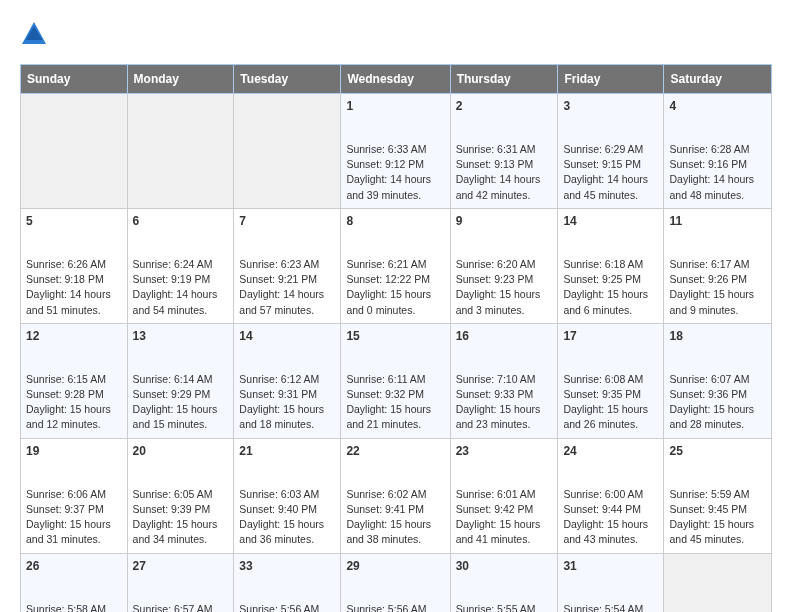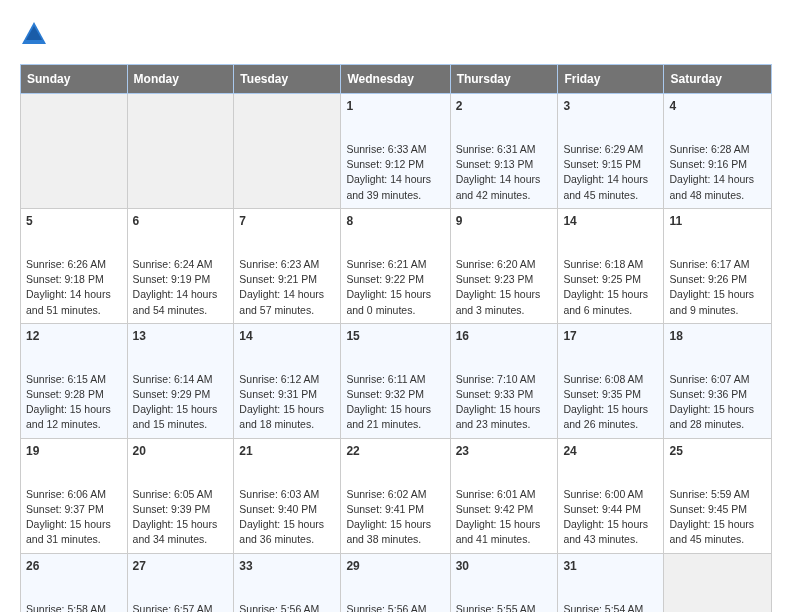--- a/index.html
+++ b/index.html
@@ -169,21 +169,21 @@
         </td>
         <td>
           <span class="day-number">7</span>
           <div class="day-info">Sunrise: 6:23 AM
 Sunset: 9:21 PM
 Daylight: 14 hours and 57 minutes.</div>
         </td>
         <td>
           <span class="day-number">8</span>
           <div class="day-info">Sunrise: 6:21 AM
-Sunset: 9:22 PM
+Sunset: 12:22 PM
 Daylight: 15 hours and 0 minutes.</div>
         </td>
         <td>
           <span class="day-number">9</span>
           <div class="day-info">Sunrise: 6:20 AM
 Sunset: 9:23 PM
 Daylight: 15 hours and 3 minutes.</div>
         </td>
         <td>
           <span class="day-number">14</span>

